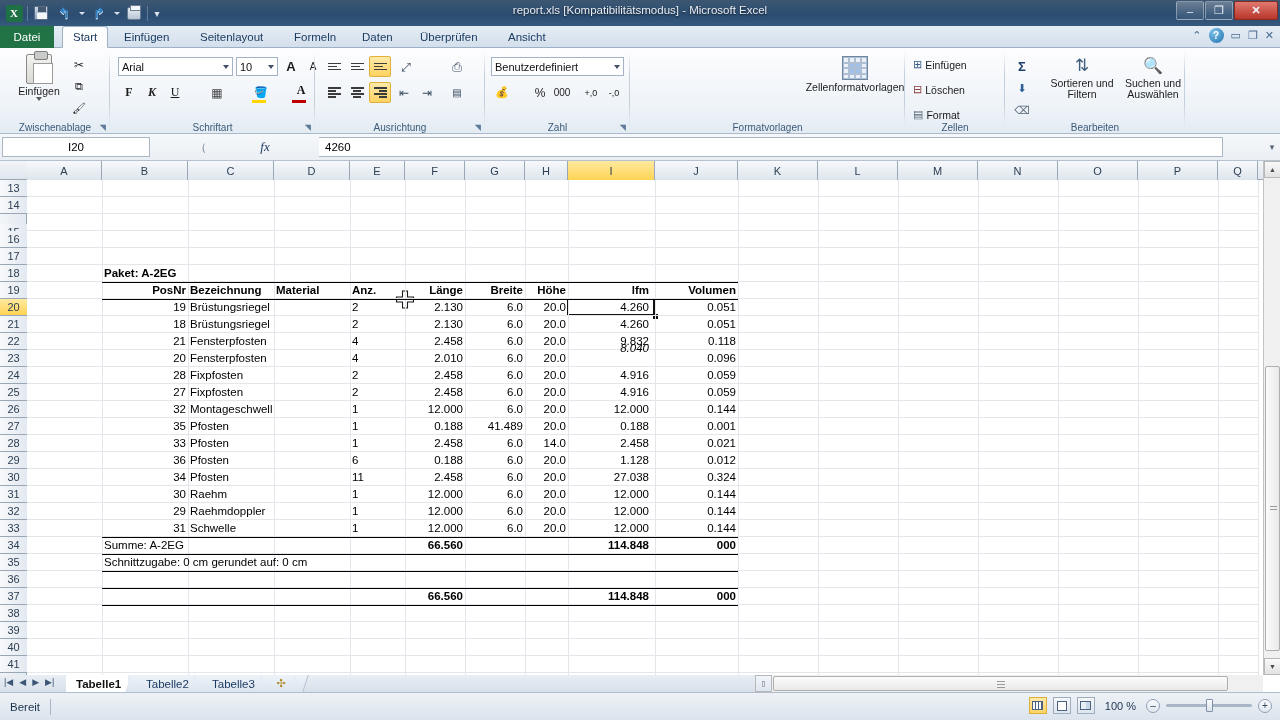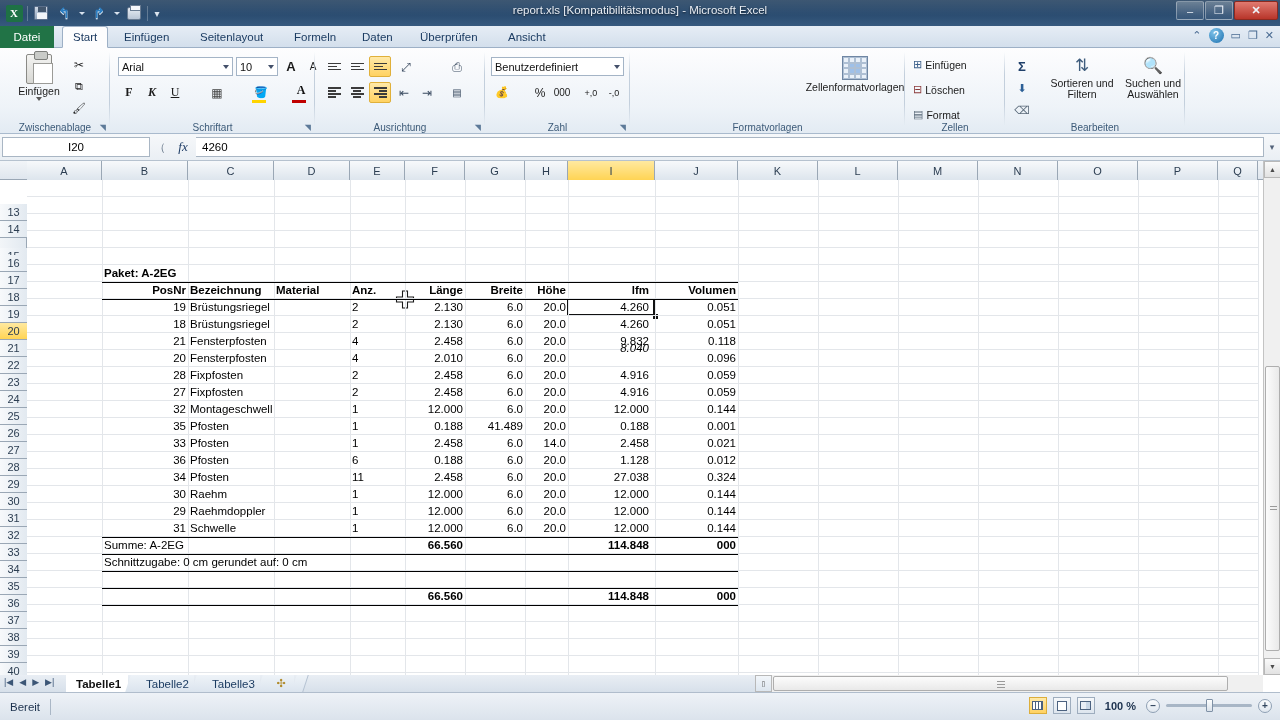--- a/index.html
+++ b/index.html
@@ -66,36 +66,36 @@
   .ibtn{position:absolute;width:22px;height:21px;display:flex;align-items:center;justify-content:center;font-size:12px;color:#1b1b1b;border:1px solid transparent;border-radius:2px;}
   .ibtn.on{background:linear-gradient(180deg,#ffe9a8,#ffd262);border-color:#e0b03a;}
   .lines{display:flex;flex-direction:column;gap:1.6px;}
   .lines i{display:block;height:1.5px;background:#3b3b3b;}
   .clip-ico{width:26px;height:30px;background:linear-gradient(180deg,#f4f4f2,#d8d8d4);border:1px solid #8a8a86;border-radius:2px;position:relative;}
   .clip-ico:before{content:"";position:absolute;left:7px;top:-4px;width:12px;height:7px;background:#c9cbc8;border:1px solid #7d7f7c;border-radius:2px;}
   .clip-ico:after{content:"";position:absolute;left:6px;top:8px;width:18px;height:19px;background:#fff;border:1px solid #9b9b97;}
   .tblico{width:26px;height:24px;display:grid;grid-template-columns:repeat(4,1fr);grid-template-rows:repeat(4,1fr);border:1px solid #6f86a3;}
   .tblico div{border:.5px solid #aebfd3;background:#eaf1f9;}
   
-  #fbar{position:absolute;left:0;top:134px;width:1280px;height:27px;background:linear-gradient(180deg,#f6f8fa,#eaeff4);border-bottom:1px solid #b6c2cf;display:flex;align-items:center;}
+  #fbar{position:absolute;left:0;top:134px;width:1280px;height:27px;background:linear-gradient(180deg,#f6f8fa,#eaeff4);border-bottom:1px solid #b6c2cf;display:flex;align-items:center;gap:41px;}
   #namebox{margin-left:2px;width:148px;height:20px;background:#fff;border:1px solid #a9b6c4;display:flex;align-items:center;padding:0 4px;font-size:11.5px;}
   #namebox .nv{flex:1;text-align:center;}
   #fb-sep{width:20px;display:flex;align-items:center;justify-content:center;color:#6b7b8d;font-size:11px;}
   #fx{width:26px;text-align:center;font-style:italic;font-family:"Liberation Serif",serif;font-size:13px;color:#1f3d66;}
   #fvalue{flex:1;height:20px;background:#fff;border:1px solid #a9b6c4;border-left:none;display:flex;align-items:center;padding-left:6px;font-size:11.5px;}
   #fb-expand{width:16px;text-align:center;color:#53637a;font-size:9px;}
   
   #gridwrap{position:absolute;left:0;top:161px;width:1280px;height:514px;background:#fff;overflow:hidden;}
   #colhdr{position:absolute;left:0;top:0;height:19px;width:1280px;background:linear-gradient(180deg,#f2f5f8,#dfe6ee);border-bottom:1px solid #9aa7b5;}
   .ch{position:absolute;top:0;height:19px;border-right:1px solid #9aa7b5;display:flex;align-items:center;justify-content:center;font-size:11px;color:#2c3e52;
       background:linear-gradient(180deg,#f7f9fb,#dde5ed);}
   .ch.sel{background:linear-gradient(180deg,#ffe9a0,#ffd454);color:#2c3e52;}
   #corner{position:absolute;left:0;top:0;width:27px;height:19px;background:linear-gradient(180deg,#f2f5f8,#dbe3eb);border-right:1px solid #9aa7b5;border-bottom:1px solid #9aa7b5;}
   #corner:after{content:"";position:absolute;right:3px;bottom:3px;border-left:7px solid transparent;border-bottom:7px solid #8b99a8;}
-  #rowhdr{position:absolute;left:0;top:19px;width:27px;height:495px;background:linear-gradient(90deg,#f2f5f8,#e2e9f0);border-right:1px solid #9aa7b5;margin-top:24px;}
+  #rowhdr{position:absolute;left:0;top:19px;width:27px;height:495px;background:linear-gradient(90deg,#f2f5f8,#e2e9f0);border-right:1px solid #9aa7b5;}
   .rh{position:absolute;left:0;width:27px;height:17px;border-bottom:1px solid #9aa7b5;display:flex;align-items:center;justify-content:center;font-size:11px;color:#2c3e52;
       background:linear-gradient(90deg,#f7f9fb,#e2e9f0);}
   .rh.sel{background:linear-gradient(180deg,#ffe9a0,#ffd454);}
   #cells{position:absolute;left:27px;top:19px;width:1231px;height:495px;}
   .gl-v{position:absolute;top:0;width:1px;height:495px;background:#e3e6ea;}
   .gl-h{position:absolute;left:0;width:1231px;height:1px;background:#e3e6ea;}
   .cell{position:absolute;height:17px;line-height:17px;font-size:11.5px;color:#000;white-space:nowrap;overflow:hidden;font-family:"Liberation Sans",sans-serif;}
   .cell.r{text-align:right;}
   .cell.b{font-weight:bold;}
   .rule{position:absolute;height:0;border-top:1.5px solid #000;}
@@ -116,21 +116,21 @@
   #tabbar{position:absolute;left:0;bottom:28px;width:755px;height:17px;background:linear-gradient(180deg,#e9eef4,#d7e0ea);}
   #navbtns{position:absolute;left:4px;top:2px;display:flex;gap:6px;align-items:center;color:#3c5676;font-size:9px;}
   .stab{position:absolute;top:0;height:17px;display:flex;align-items:center;padding:0 10px;font-size:11.5px;color:#1c3c62;
         background:linear-gradient(180deg,#eef3f8,#dbe4ee);}
   .stab.active{background:#fff;font-weight:bold;color:#111;border-top:1px solid #fff;}
   .stab-skew{position:absolute;top:0;width:12px;height:17px;background:linear-gradient(180deg,#eef3f8,#dbe4ee);
         transform:skewX(-18deg);border-right:1px solid #b5c2d2;}
   
   #status{position:absolute;left:0;bottom:0;width:1280px;height:28px;background:linear-gradient(180deg,#eef2f7,#dbe3ec);border-top:1px solid #b0bdcc;display:flex;align-items:center;}
   #statustext{margin-left:10px;font-size:11.5px;color:#1d3category;color:#1d324e;}
-  #status-right{position:absolute;right:8px;top:4px;display:flex;align-items:center;gap:6px;font-weight:bold;}
+  #status-right{position:absolute;right:8px;top:4px;display:flex;align-items:center;gap:6px;}
   .vbtn{width:18px;height:17px;border:1px solid #9eadbe;display:flex;align-items:center;justify-content:center;background:linear-gradient(180deg,#f6f8fa,#dde5ee);}
   .vbtn.on{background:linear-gradient(180deg,#ffe9a8,#ffd262);border-color:#dcae3c;}
   .vb-grid{width:11px;height:9px;border:1px solid #4c6280;background:
     repeating-linear-gradient(90deg,#fff 0 2px,#4c6280 2px 3px),
     repeating-linear-gradient(180deg,#fff 0 2px,#4c6280 2px 3px);}
   .vb-page{width:10px;height:10px;border:1px solid #4c6280;background:#fff;}
   .vb-break{width:11px;height:9px;border:1px solid #4c6280;background:linear-gradient(90deg,#e8eef6 50%,#c8d6e6 50%);}
   #zoomlabel{font-size:11px;color:#1d324e;margin:0 4px;}
   .zbtn{width:14px;height:14px;border-radius:50%;border:1px solid #8fa0b4;background:linear-gradient(180deg,#fbfcfd,#e0e7ef);display:flex;align-items:center;justify-content:center;font-size:10px;color:#33475f;line-height:1;}
   #ztrack{width:86px;height:3px;background:#a8b6c6;border-radius:2px;position:relative;}

